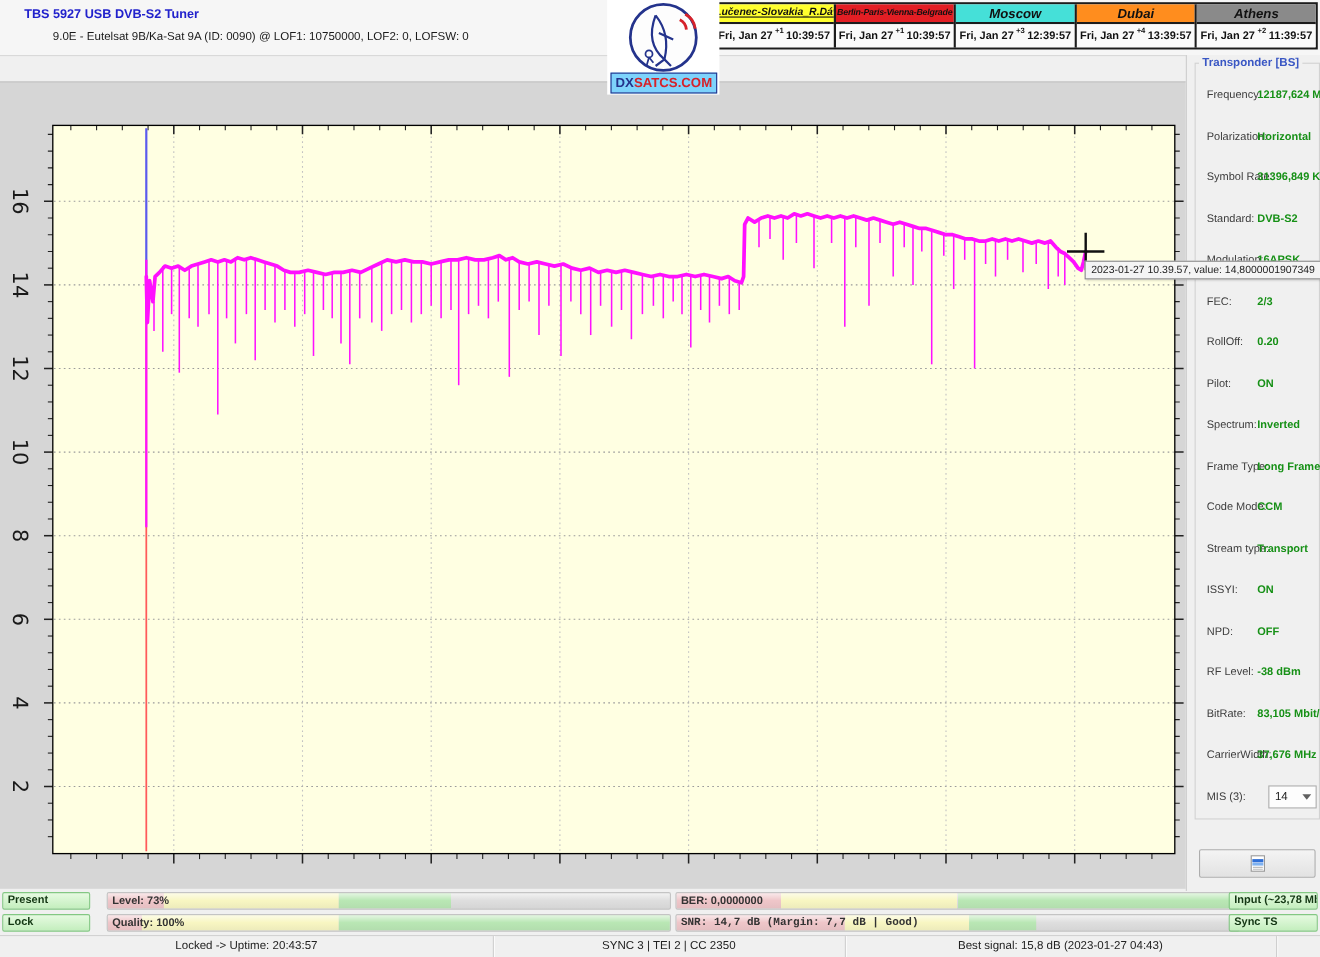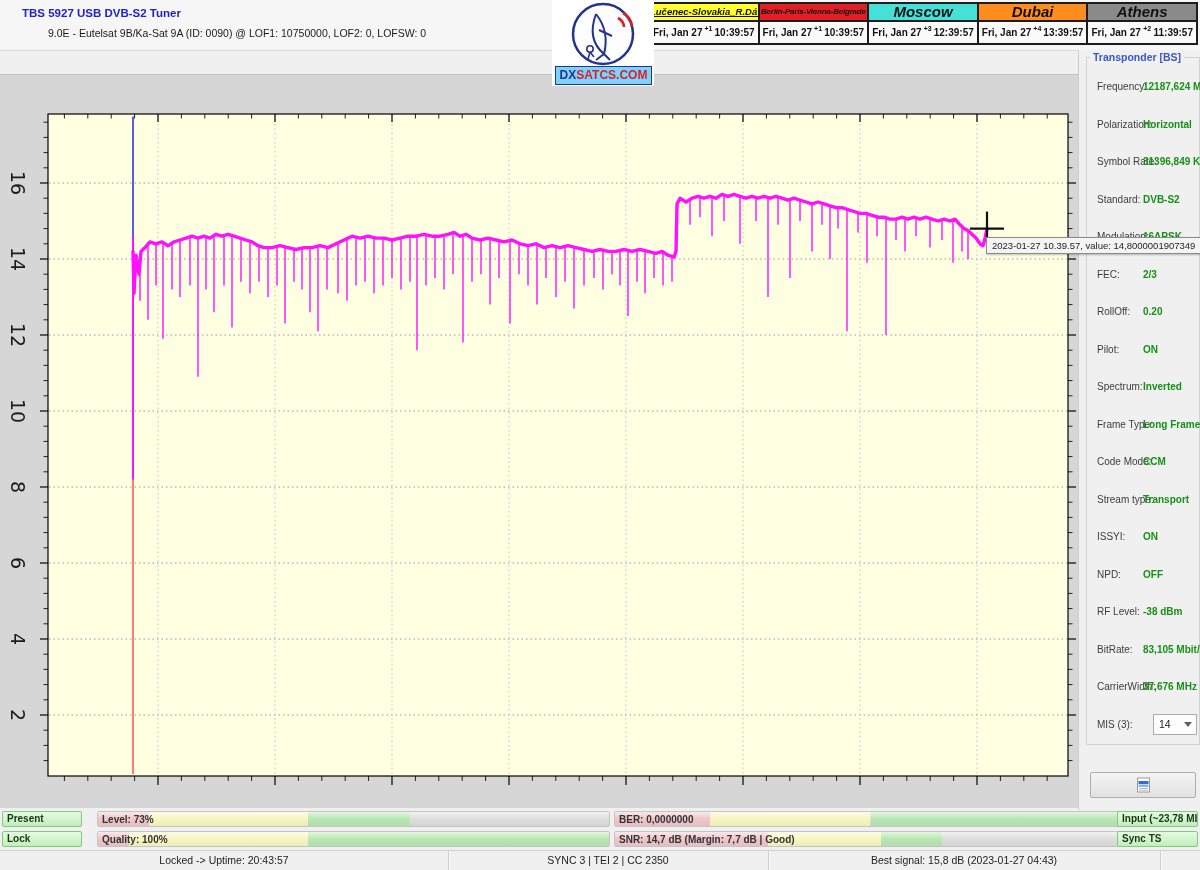--- a/index.html
+++ b/index.html
@@ -12,21 +12,21 @@
           border-bottom:1px solid #D9D9D9;}
   #win-title{position:absolute;left:22px;top:7px;font-size:11.5px;font-weight:bold;color:#2121CC;}
   #win-subtitle{position:absolute;left:48px;top:27px;font-size:10.5px;color:#1A1A1A;}
 
   
   #clocks{position:absolute;left:648px;top:2px;width:550px;height:43px;display:flex;
           border:2px solid #1C1C1C;box-sizing:border-box;background:#FFF;z-index:6;}
   .clock{flex:1;display:flex;flex-direction:column;border-left:2px solid #1C1C1C;min-width:0;}
   .clock:first-child{border-left:none;}
   .clock-name{height:16px;line-height:16px;text-align:center;font-weight:bold;font-style:italic;
-              font-size:15px;color:#111;border-bottom:2px solid #1C1C1C;white-space:nowrap;overflow:hidden;}
+              font-size:12px;color:#111;border-bottom:2px solid #1C1C1C;white-space:nowrap;overflow:hidden;}
   .clock-name.small{font-size:8px;letter-spacing:-0.2px;}
   .clock-name.underline{text-decoration:underline;font-size:9.5px;}
   .clock-time{flex:1;display:flex;align-items:center;background:#FAFAFA;font-weight:bold;
               font-size:10px;color:#111;padding:0 3px;white-space:nowrap;}
   .clock-date{flex:0 0 auto;}
   .clock-off{flex:1;text-align:center;font-size:7px;position:relative;top:-4px;font-weight:bold;}
   .clock-hms{flex:0 0 auto;}
 
   
   #logo{position:absolute;left:552px;top:0;width:102px;height:86px;background:#FFFFFF;z-index:7;}
@@ -575,21 +575,21 @@
       </div>
       <div class="badge" style="left: 1117px; width: 81px; top: 1px;">Input (~23,78 Mbps)</div>
       <div class="badge" style="left: 2px; width: 80px; top: 21px;">Lock</div>
       <div class="gbar" style="left: 85px; width: 513px; top: 21px;">
         <div class="gseg" style="left: 0%; width: 6%; background: rgb(239, 198, 201);"></div>
         <div class="gseg" style="left: 6%; width: 35%; background: rgb(248, 246, 194);"></div>
         <div class="gseg" style="left: 41%; width: 59%; background: rgb(185, 231, 180);"></div>
         <div class="gshine"></div>
         <div class="glabel">Quality: 100%</div>
       </div>
-      <div class="gbar" style="left: 602px; width: 513px; top: 21px;">
+      <div class="gbar" style="left: 602px; width: 513px; top: 21px; font-family: Liberation Mono, monospace;">
         <div class="gseg" style="left: 0%; width: 30%; background: rgb(239, 198, 201);"></div>
         <div class="gseg" style="left: 30%; width: 22%; background: rgb(248, 246, 194);"></div>
         <div class="gseg" style="left: 52%; width: 12%; background: rgb(185, 231, 180);"></div>
         <div class="gshine"></div>
         <div class="glabel">SNR: 14,7 dB (Margin: 7,7 dB | Good)</div>
       </div>
       <div class="badge" style="left: 1117px; width: 81px; top: 21px;">Sync TS</div>
     </div>
 
   <div id="statusbar">

